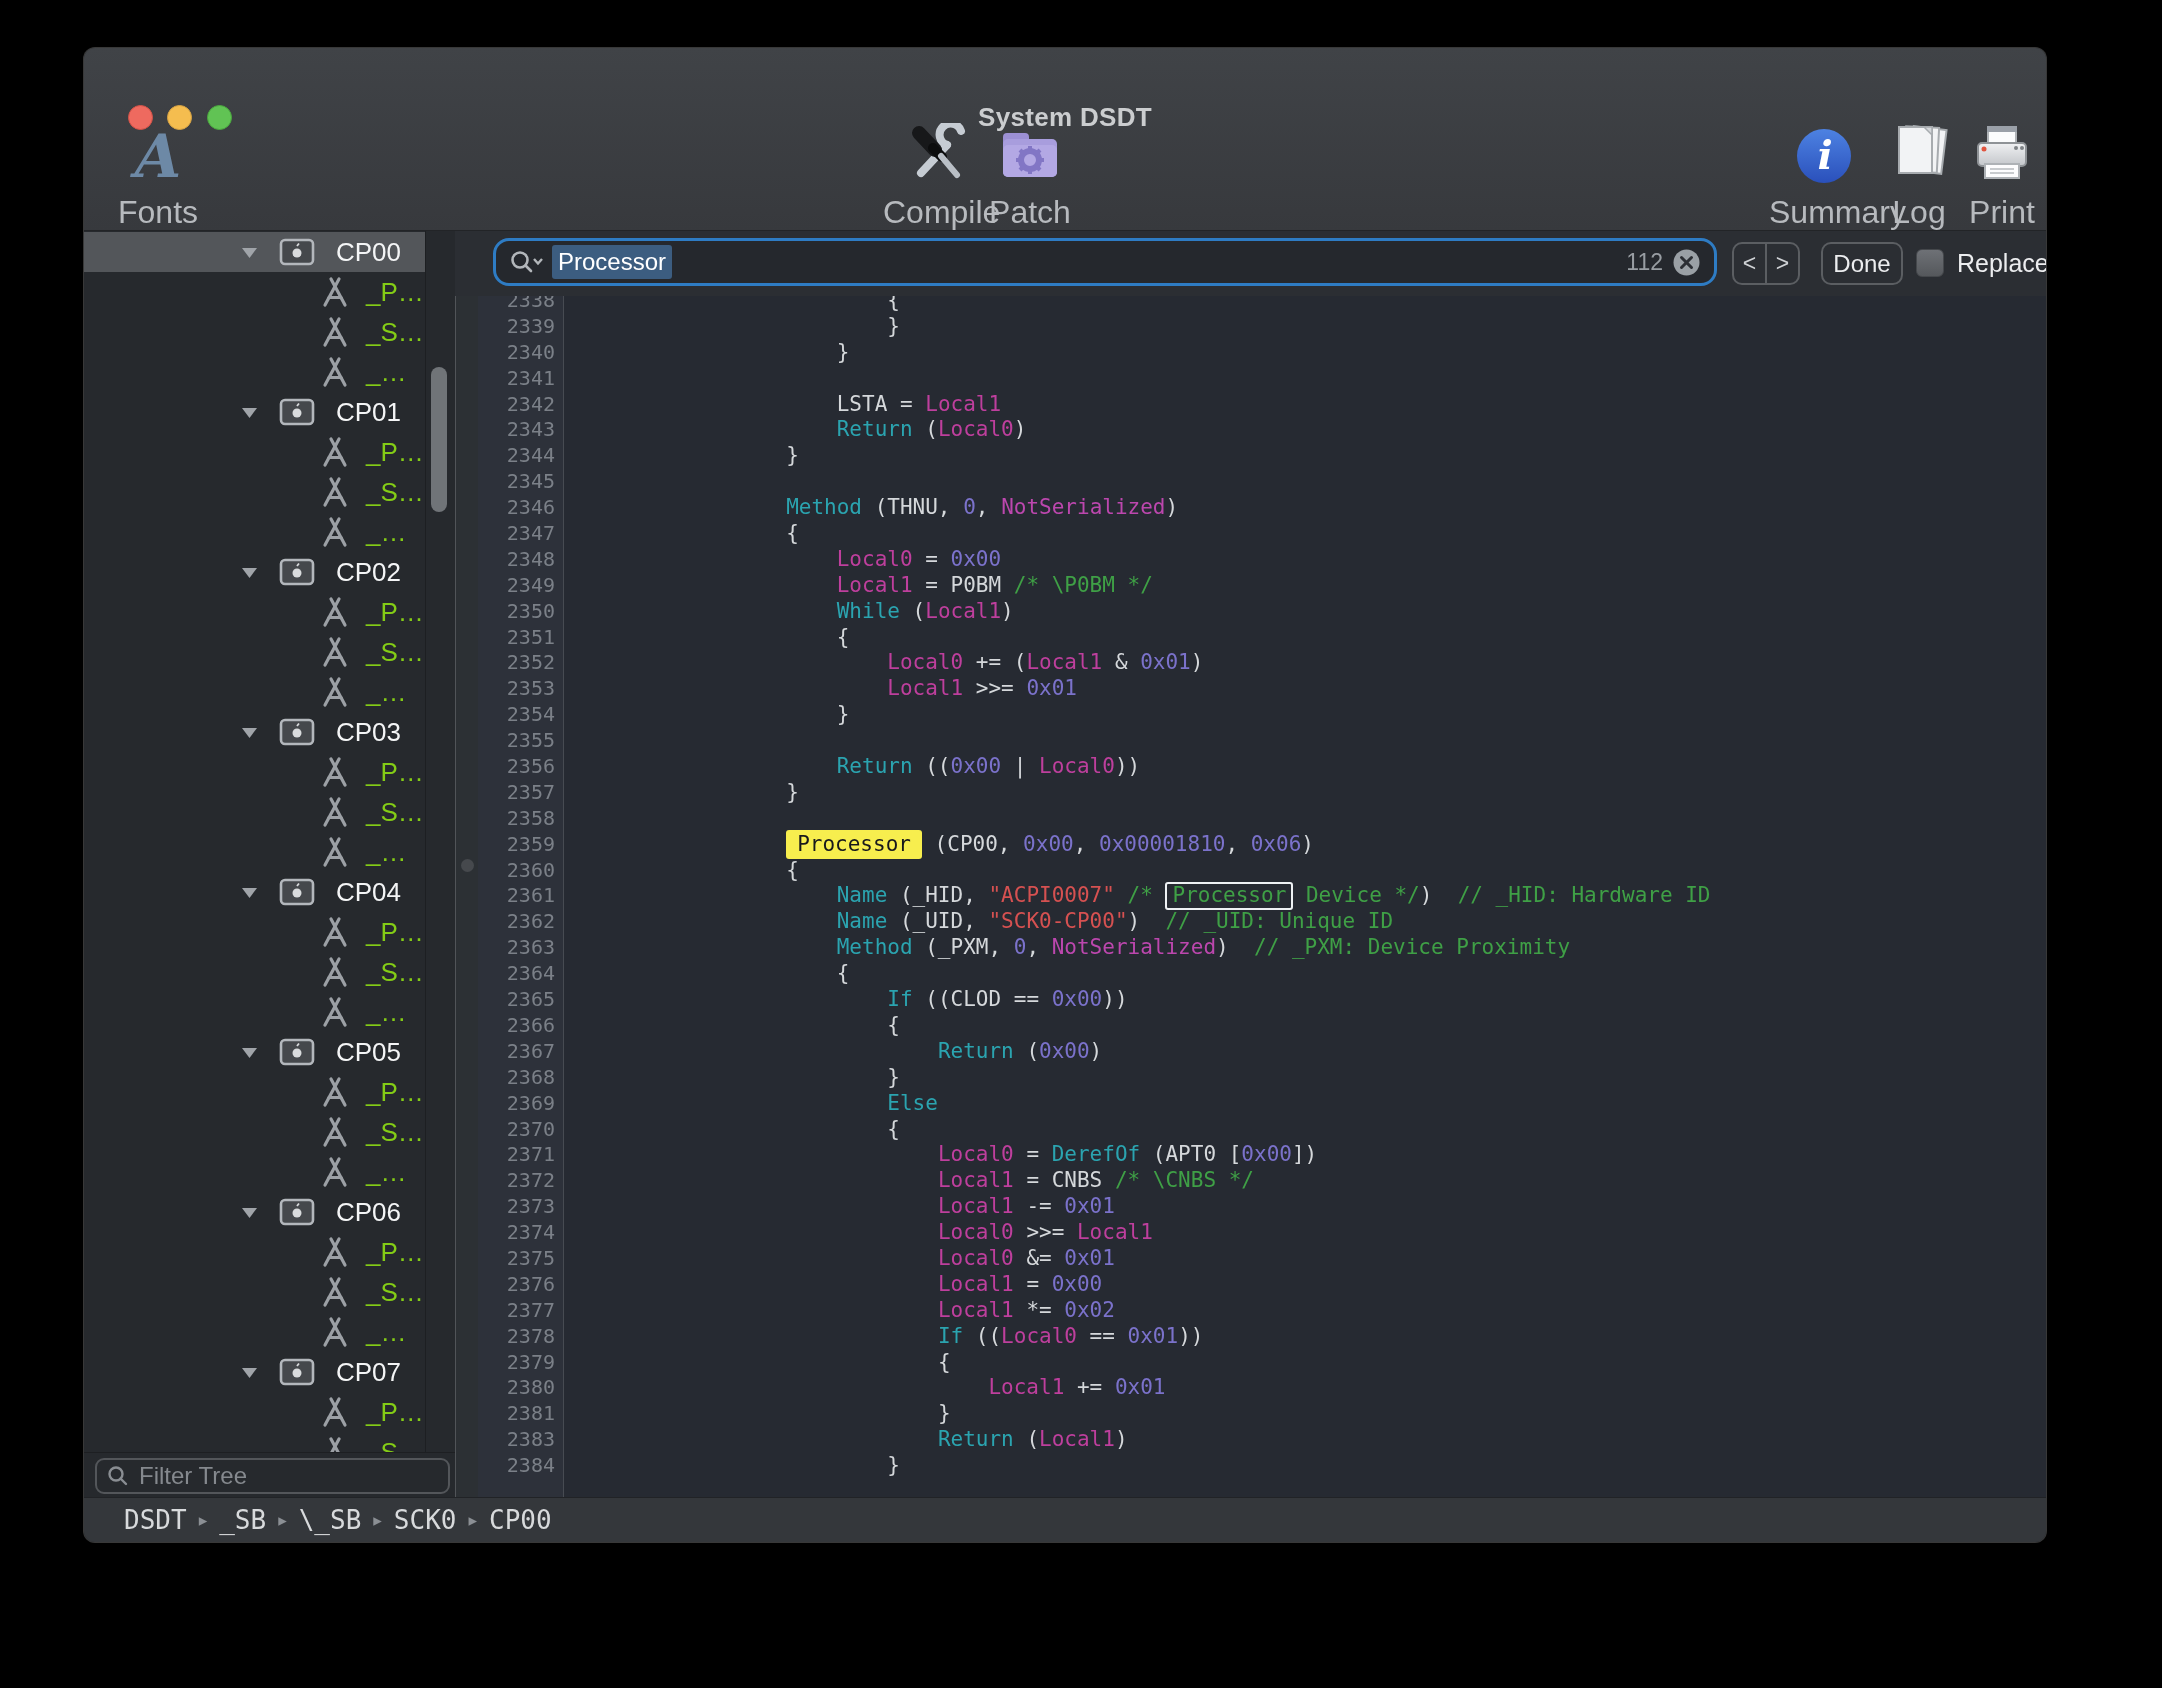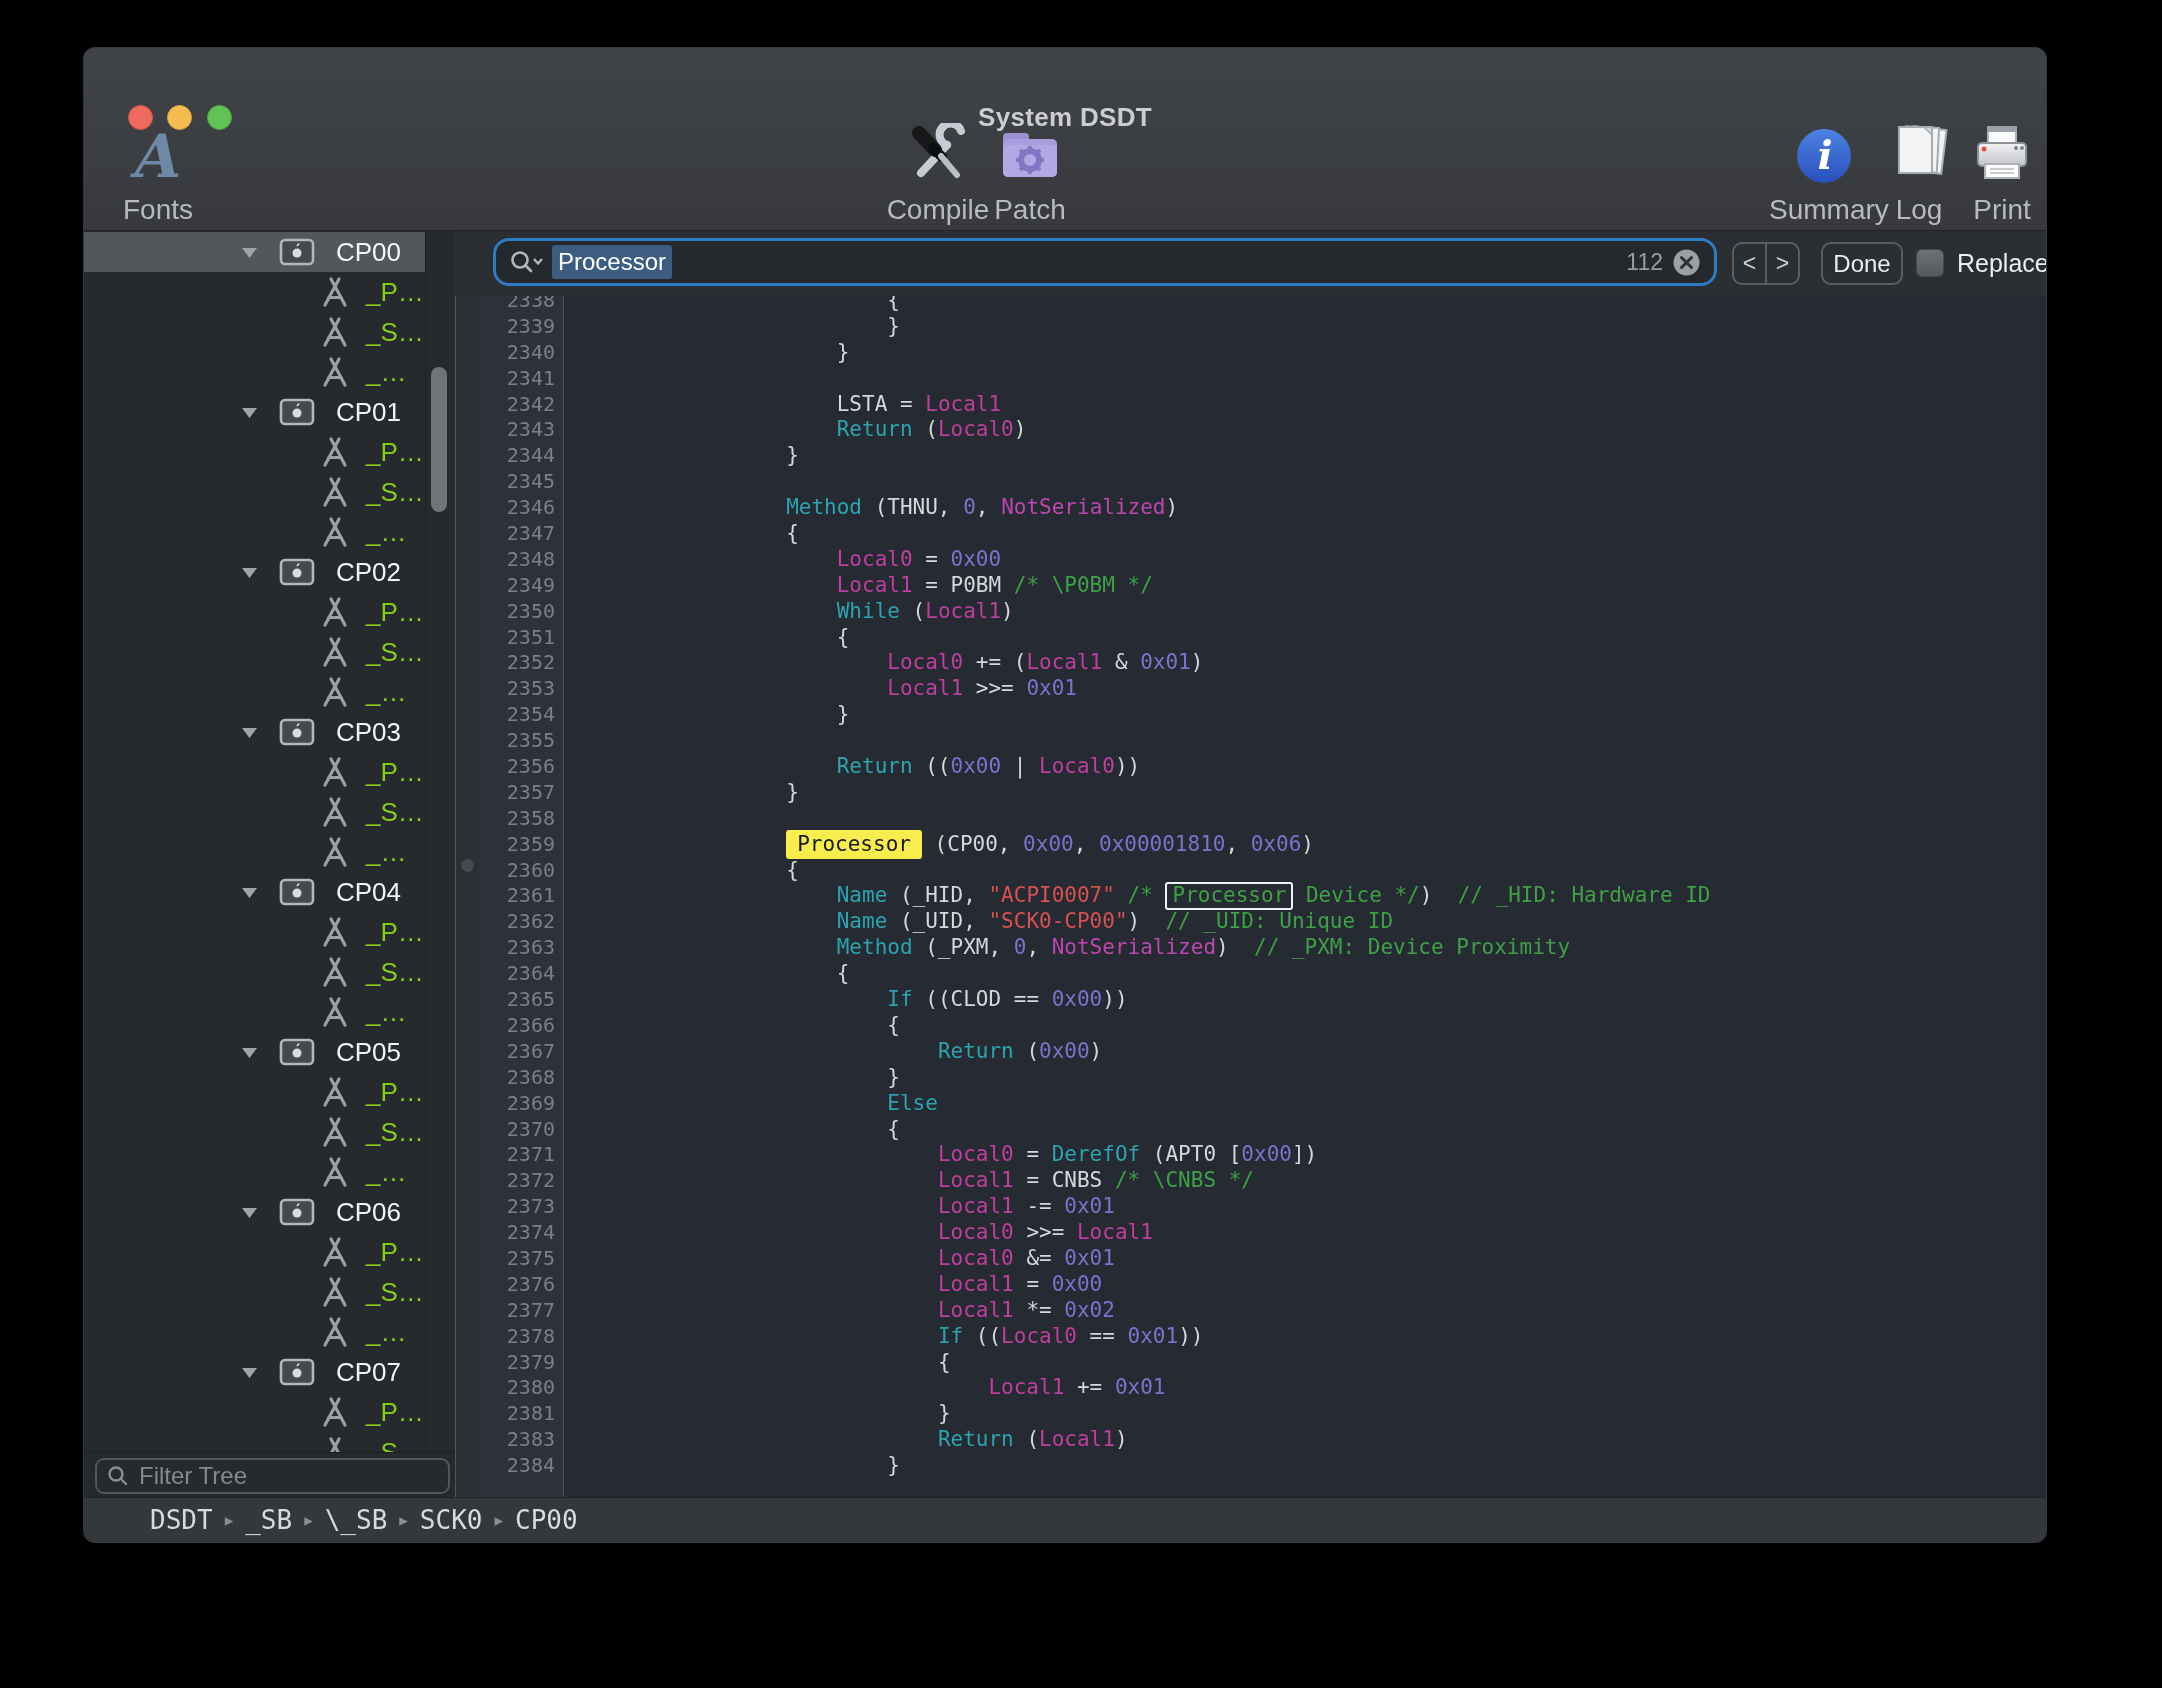--- a/index.html
+++ b/index.html
@@ -13,21 +13,21 @@
   .titlebar{position:absolute;left:0;top:0;width:100%;height:182px;
             background:linear-gradient(#404347,#37393d);border-bottom:1px solid #222427;}
   .tlight{position:absolute;top:57px;width:25px;height:25px;border-radius:50%;}
   .tl-close{left:44px;background:#ee6a5f;border:1px solid #d35248;box-sizing:border-box;}
   .tl-min{left:83px;background:#f5bd4f;border:1px solid #d6a243;box-sizing:border-box;}
   .tl-zoom{left:123px;background:#61c354;border:1px solid #4aa73e;box-sizing:border-box;}
   .wtitle{position:absolute;left:0;right:0;top:54px;text-align:center;
           font-size:26px;font-weight:700;color:#cbcdcf;letter-spacing:.3px;}
   .tbtn{position:absolute;top:74px;width:110px;height:104px;text-align:center;}
   .tbtn .ic{height:68px;display:flex;align-items:center;justify-content:center;}
-  .tbtn .lb{margin-top:4px;font-size:28px;color:#b7babe;}
+  .tbtn .lb{margin-top:4px;font-size:32px;color:#b7babe;}
   .fonts-a{font-family:"DejaVu Serif",serif;font-style:italic;font-weight:700;
            font-size:60px;color:#6d89a6;line-height:60px;}
 
   
   .findbar{position:absolute;left:371px;top:183px;width:1591px;height:65px;
            background:#2b2e33;border-bottom:1px solid #1f2226;}
   .ffield{position:absolute;left:38px;top:7px;width:1224px;height:48px;box-sizing:border-box;
           background:#25282d;border:3px solid var(--accent,#2e7cc4);border-radius:16px;
           display:flex;align-items:center;padding:0 14px;}
   .fsel{background:var(--selection,#3c5d80);color:#fff;font-size:24px;
@@ -88,21 +88,21 @@
   .tk-c{color:var(--com,#3fa046);}
   .tk-d{color:var(--decl,#bc47ae);}
   .tk-hy{display:inline-block;background:var(--hl,#f7ee4e);color:#17181c;
          padding:3px 11px;margin:-3px 0;border-radius:3px;line-height:1.1;}
   .tk-hb{display:inline-block;border:2.5px solid #eef1f4;border-radius:3px;
          padding:0 5px;margin:-2px 0;color:var(--com,#3fa046);line-height:1.1;}
 
   
   .breadcrumb{position:absolute;left:0;top:1449px;width:100%;height:45px;background:#34373b;
               border-top:1px solid #212326;box-sizing:border-box;
-              display:flex;align-items:center;padding-left:66px;
+              display:flex;align-items:center;padding-left:40px;
               font-family:"DejaVu Sans Mono",monospace;font-size:26px;color:#d8dadc;}
   .bsep{color:#8b8f94;font-size:17px;margin:0 12px;font-family:"Liberation Sans",sans-serif;}
 </style>
 </head>
 <body>
 
 <div class="screen">
   <div class="window">
 
     <div class="titlebar">

